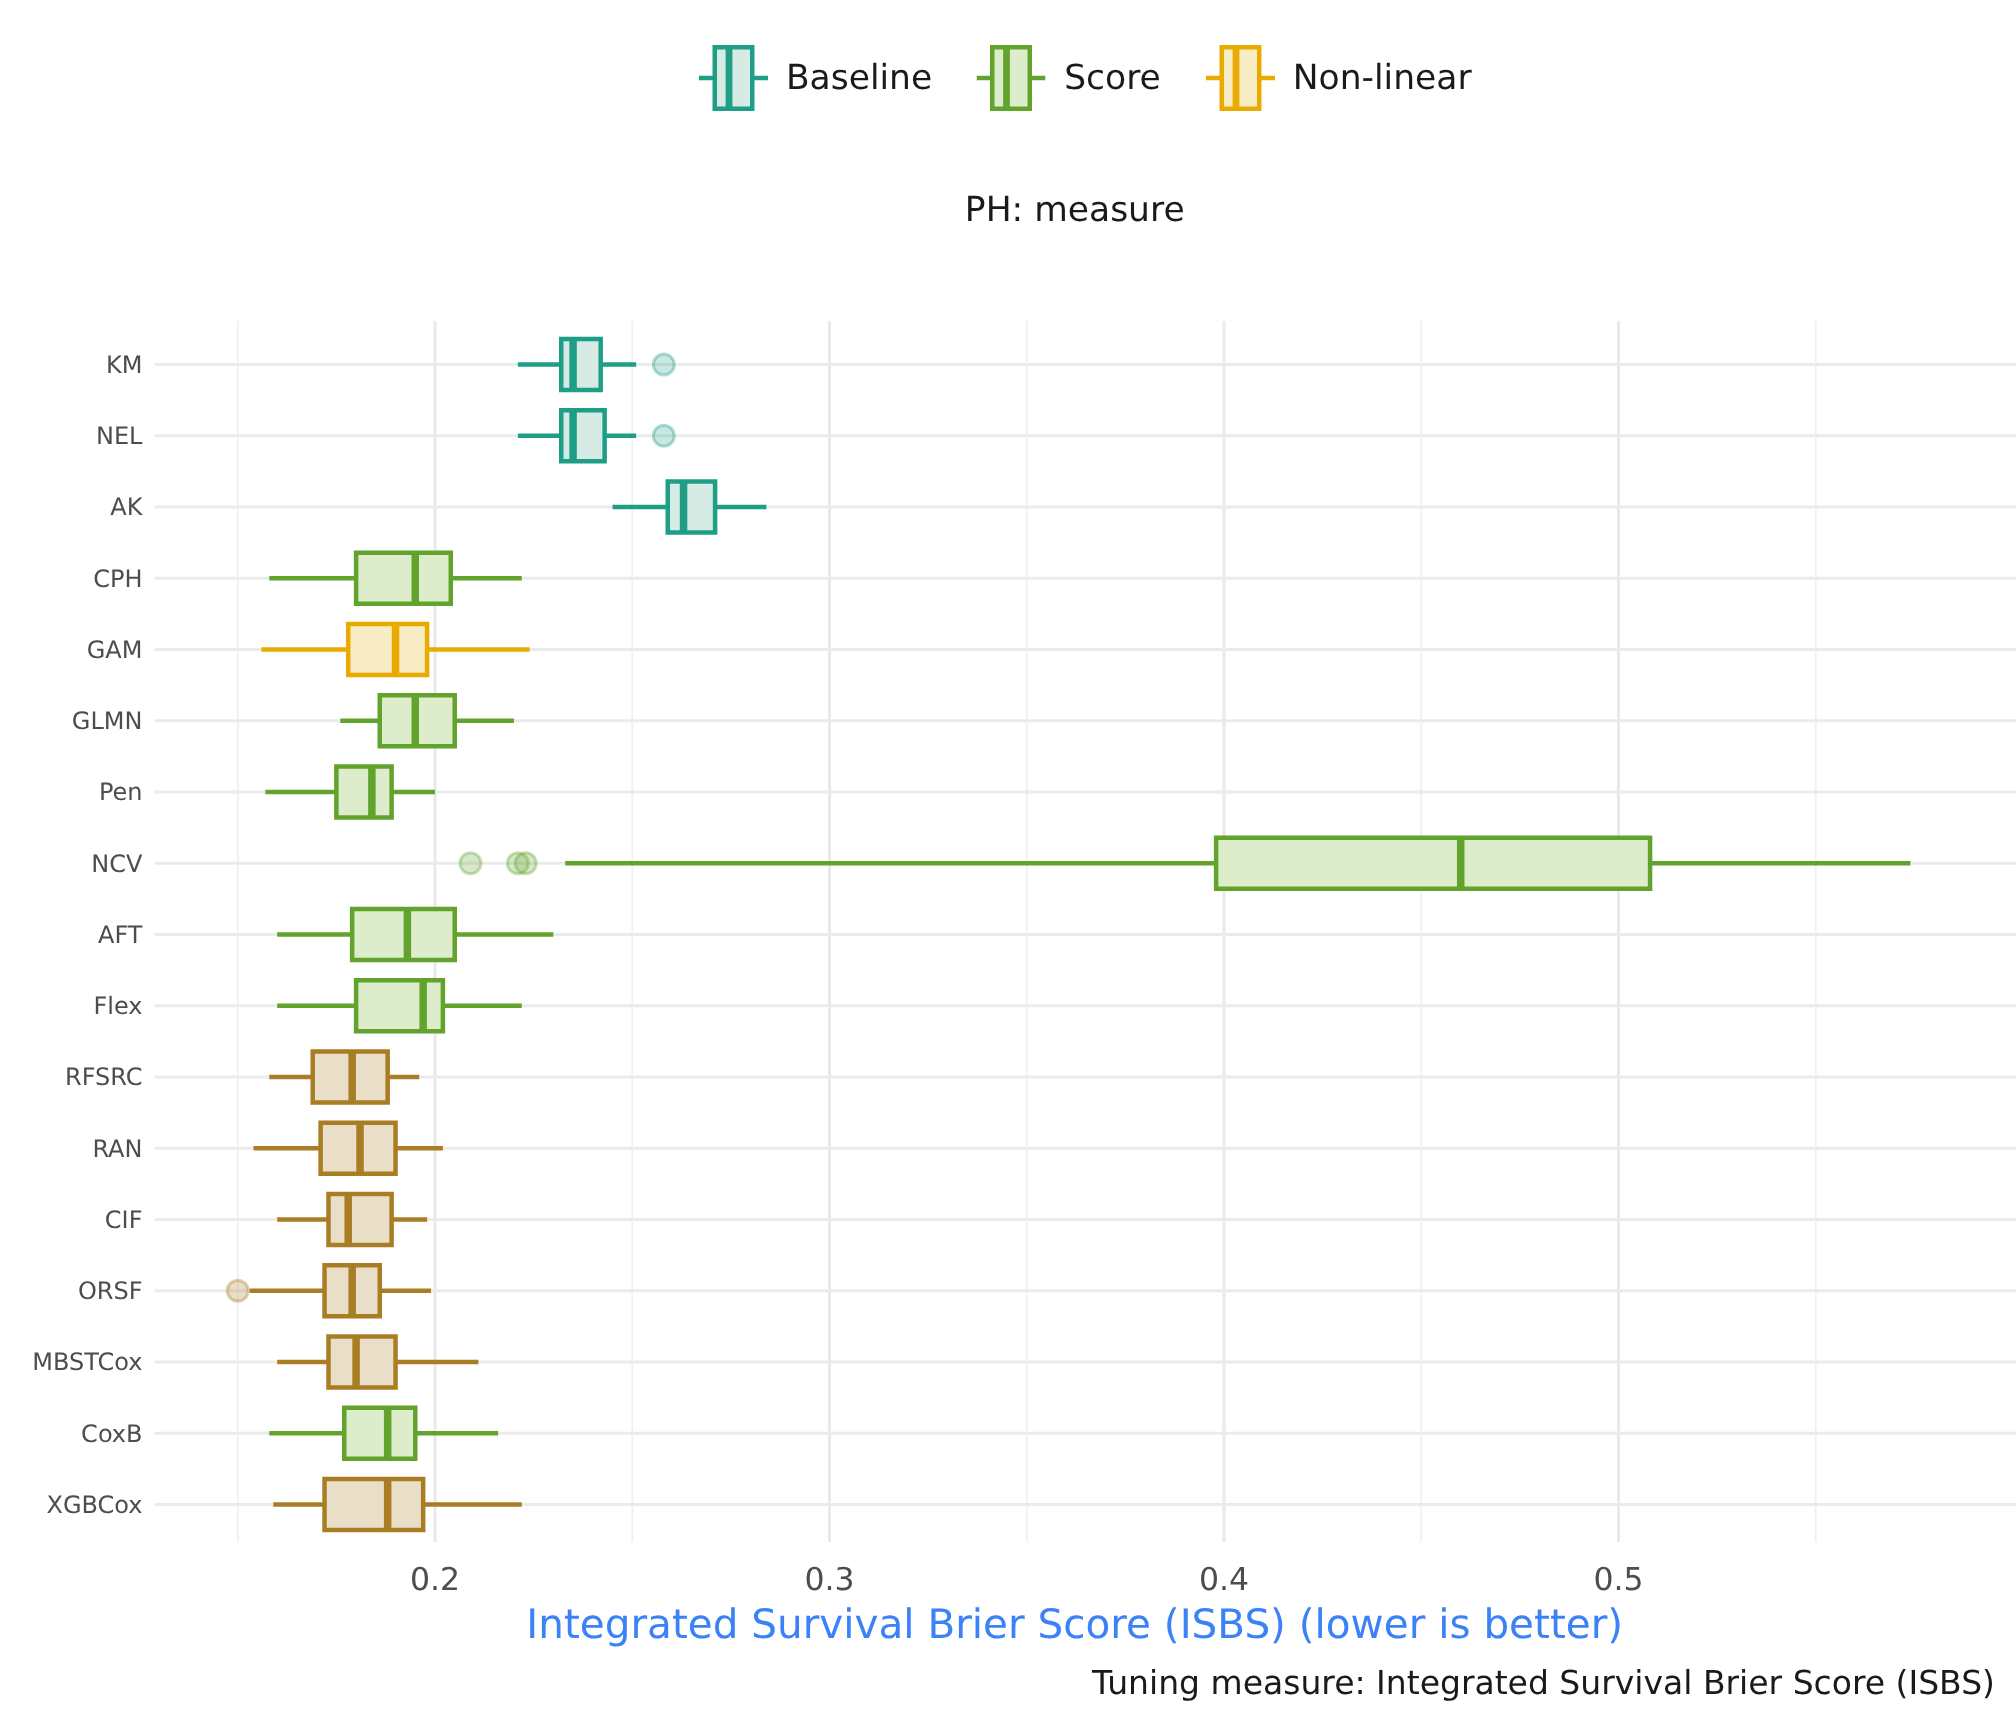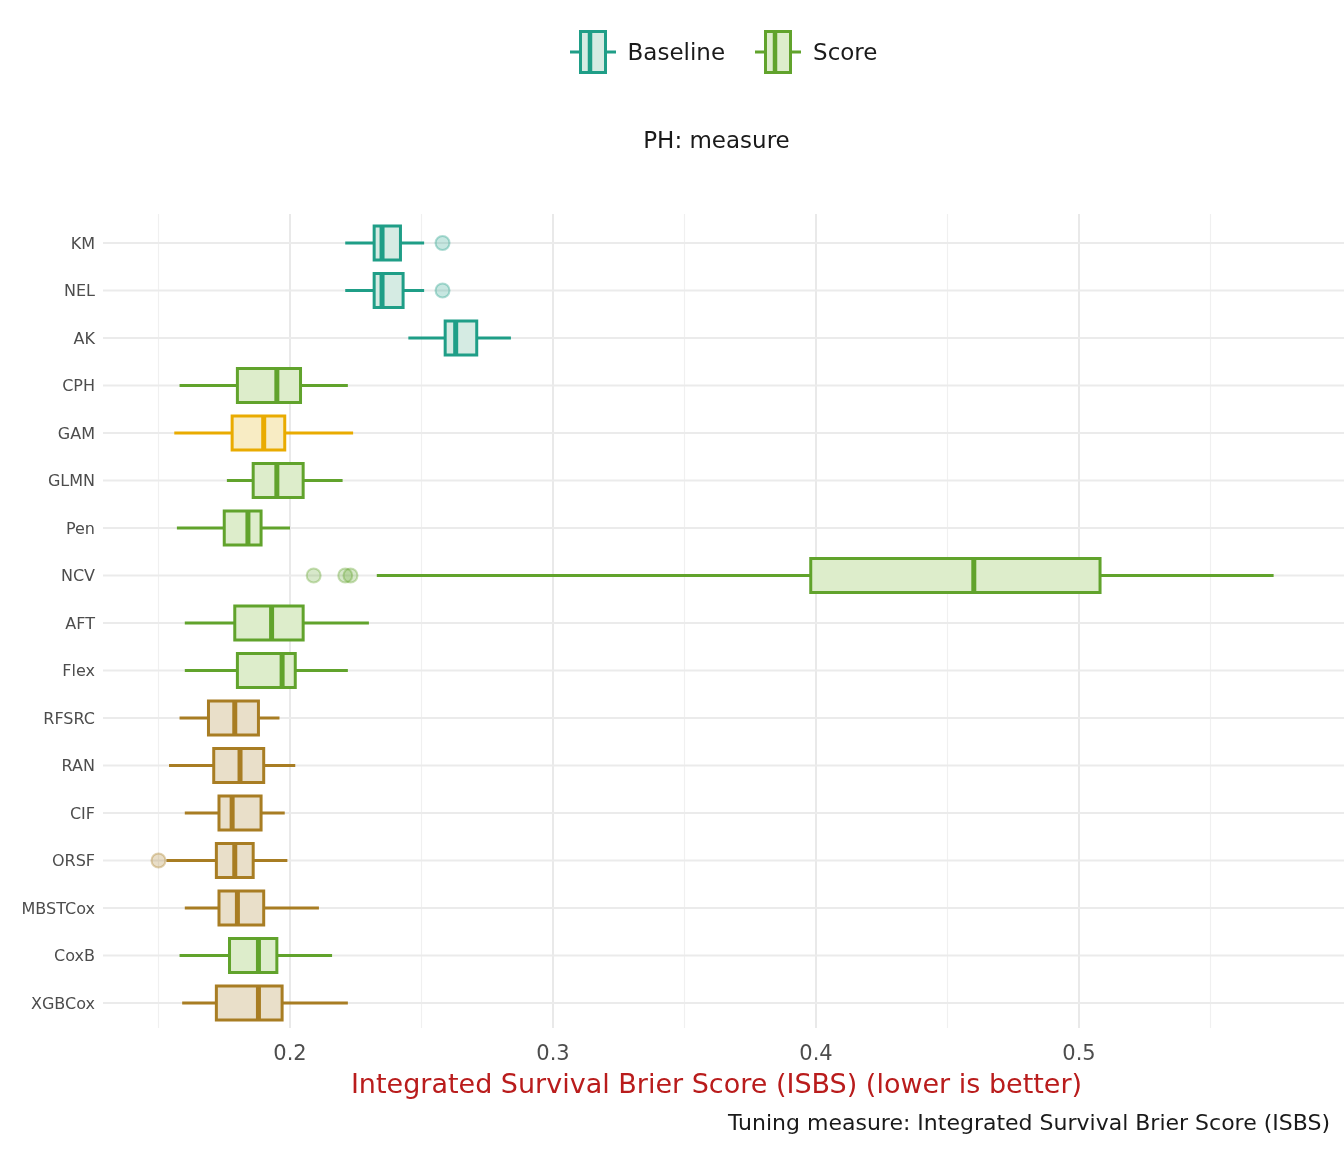--- a/index.html
+++ b/index.html
@@ -6,21 +6,21 @@
   #figure{position:relative;width:1344px;height:1152px;background:#ffffff;overflow:hidden;
           font-family:"DejaVu Sans","Liberation Sans",sans-serif;}
   #legend{position:absolute;left:103px;right:0;top:26px;height:52px;
           display:flex;justify-content:center;align-items:center;gap:30px;}
   .legend-item{display:flex;align-items:center;gap:12px;}
   .legend-label{font-size:23px;color:#1a1a1a;white-space:nowrap;}
   #title-block{position:absolute;left:103px;right:14px;top:127px;text-align:center;
                color:#1a1a1a;font-size:23px;line-height:26px;}
   #plot-svg{position:absolute;left:0;top:0;}
   #x-axis-title{position:absolute;left:103px;right:14px;top:1068px;text-align:center;
-                font-size:27px;color:#b91c1c;}
+                font-size:27px;color:#3b82f6;}
   #caption{position:absolute;left:0;right:14px;top:1110px;text-align:right;
            font-size:22px;color:#1a1a1a;}
 </style>
 </head>
 <body>
 
 <div id="figure">
   <div id="legend">
       <div class="legend-item">
         <svg width="46" height="46">
@@ -30,20 +30,28 @@
         </svg>
         <span class="legend-label">Baseline</span>
       </div>
       <div class="legend-item">
         <svg width="46" height="46">
           <line x1="0" y1="23" x2="46" y2="23" stroke="#61a32c" stroke-width="3"></line>
           <rect x="10.5" y="2.5" width="25" height="41" fill="#ddedcb" stroke="#61a32c" stroke-width="3"></rect>
           <line x1="20" y1="2.5" x2="20" y2="43.5" stroke="#61a32c" stroke-width="4.5"></line>
         </svg>
         <span class="legend-label">Score</span>
+      </div>
+      <div class="legend-item">
+        <svg width="46" height="46">
+          <line x1="0" y1="23" x2="46" y2="23" stroke="#e9ab01" stroke-width="3"></line>
+          <rect x="10.5" y="2.5" width="25" height="41" fill="#f8ecc4" stroke="#e9ab01" stroke-width="3"></rect>
+          <line x1="20" y1="2.5" x2="20" y2="43.5" stroke="#e9ab01" stroke-width="4.5"></line>
+        </svg>
+        <span class="legend-label">Non-linear</span>
       </div>
     </div>
 
   <div id="title-block">
     <div>PH: measure</div>
   </div>
 
   <svg id="plot-svg" width="1344" height="1152">
       <line x1="158.49999999999994" y1="214" x2="158.49999999999994" y2="1028" stroke="#f0f0f0" stroke-width="1.2"></line>
       <line x1="421.5" y1="214" x2="421.5" y2="1028" stroke="#f0f0f0" stroke-width="1.2"></line>

